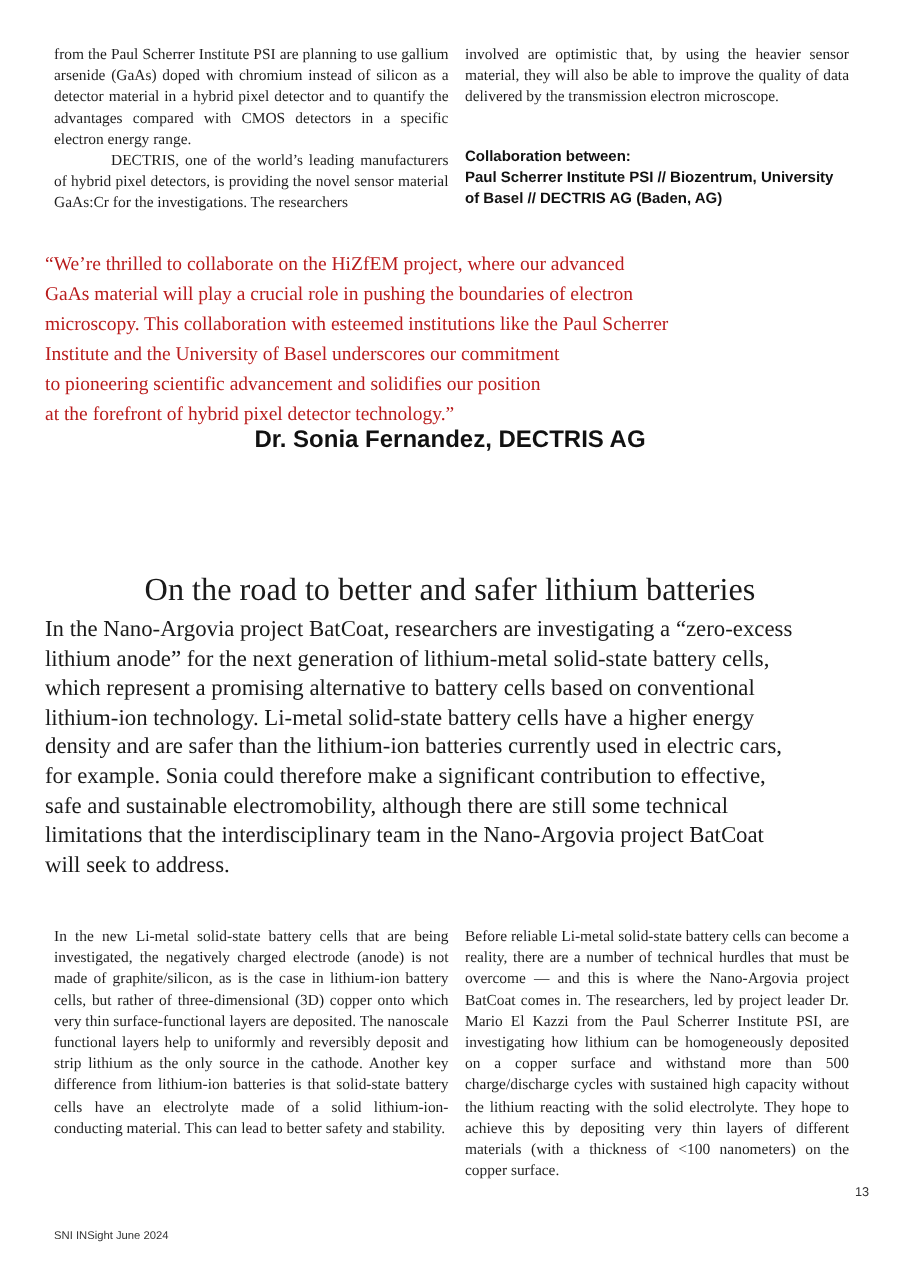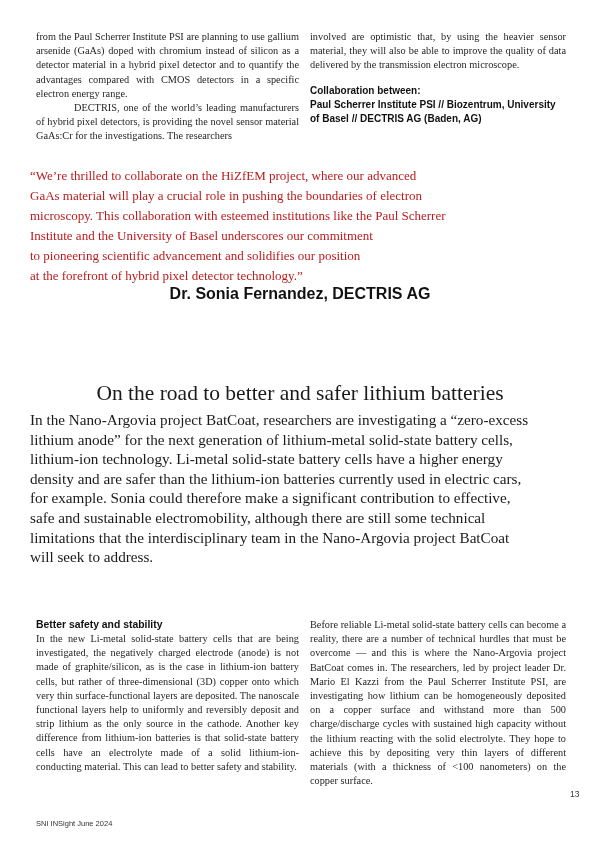--- a/index.html
+++ b/index.html
@@ -4,21 +4,21 @@
 <style>
   html, body { margin: 0; padding: 0; background: #ffffff; }
   body { width: 600px; height: 848px; position: relative; overflow: hidden; color: #1e1e1e; }
   .serif { font-family: "Liberation Serif", "DejaVu Serif", serif; }
   .sans { font-family: "Liberation Sans", "DejaVu Sans", sans-serif; }
   .col { position: absolute; text-align: justify; font-size: 10.3px; line-height: 14.2px; }
   .col p { margin: 0; }
   .indent { text-indent: 38px; }
   #top-left { left: 36px; top: 30px; width: 263px; }
   #top-right { left: 310px; top: 30px; width: 256px; }
-  .collab { margin-top: 11px; font-size: 10px; line-height: 14px; font-weight: bold; text-align: left; color: #111; }
+  .collab { margin-top: 25px; font-size: 10px; line-height: 14px; font-weight: bold; text-align: left; color: #111; }
   #quote { position: absolute; left: 30px; top: 166px; width: 540px; color: #b91c1c; font-size: 13px; line-height: 20px; }
   #quote .qline { display: block; white-space: nowrap; }
   #quote-author { position: absolute; left: 0; top: 285px; width: 600px; text-align: center; font-size: 16px; font-weight: bold; color: #111; }
   #headline { position: absolute; left: 0; top: 379px; width: 600px; text-align: center; font-size: 21.5px; line-height: 28px; color: #1a1a1a; font-weight: normal; margin: 0; }
   #intro { position: absolute; left: 30px; top: 410px; width: 540px; text-align: left; font-size: 15.2px; line-height: 19.6px; color: #1a1a1a; }
   #intro .iline { display: block; white-space: nowrap; }
   #bottom-left { left: 36px; top: 618px; width: 263px; }
   #bottom-right { left: 310px; top: 618px; width: 256px; }
   .subhead { font-size: 10.4px; font-weight: bold; line-height: 14px; color: #111; text-align: left; }
   #footer-left { position: absolute; left: 36px; top: 819px; font-size: 7.5px; color: #333; }
@@ -48,30 +48,30 @@
   <span class="qline">to pioneering scientific advancement and solidifies our position</span>
   <span class="qline">at the forefront of hybrid pixel detector technology.”</span>
 </div>
 <div id="quote-author" class="sans">Dr. Sonia Fernandez, DECTRIS AG</div>
 
 <h1 id="headline" class="serif">On the road to better and safer lithium batteries</h1>
 
 <div id="intro" class="serif">
   <span class="iline">In the Nano-Argovia project BatCoat, researchers are investigating a “zero-excess</span>
   <span class="iline">lithium anode” for the next generation of lithium-metal solid-state battery cells,</span>
+  <span class="iline">which represent a promising alternative to battery cells based on conventional</span>
   <span class="iline">lithium-ion technology. Li-metal solid-state battery cells have a higher energy</span>
   <span class="iline">density and are safer than the lithium-ion batteries currently used in electric cars,</span>
   <span class="iline">for example. Sonia could therefore make a significant contribution to effective,</span>
   <span class="iline">safe and sustainable electromobility, although there are still some technical</span>
   <span class="iline">limitations that the interdisciplinary team in the Nano-Argovia project BatCoat</span>
   <span class="iline">will seek to address.</span>
 </div>
 
 <div id="bottom-left" class="col serif">
-  <div class="subhead sans">Better safety and stability</div>
   <p>In the new Li-metal solid-state battery cells that are being investigated, the negatively charged electrode (anode) is not made of graphite/silicon, as is the case in lithium-ion battery cells, but rather of three-dimensional (3D) copper onto which very thin surface-functional layers are depos­ited. The nanoscale functional layers help to uniformly and reversibly deposit and strip lithium as the only source in the cathode. Another key difference from lithium-ion batteries is that solid-state battery cells have an electro­lyte made of a solid lithium-ion-conducting material. This can lead to better safety and stability.</p>
 </div>
 
 <div id="bottom-right" class="col serif">
   <p>Before reliable Li-metal solid-state battery cells can be­come a reality, there are a number of technical hurdles that must be overcome — and this is where the Nano-Ar­govia project BatCoat comes in. The researchers, led by project leader Dr. Mario El Kazzi from the Paul Scherrer Institute PSI, are investigating how lithium can be homo­geneously deposited on a copper surface and withstand more than 500 charge/discharge cycles with sustained high capacity without the lithium reacting with the solid electrolyte. They hope to achieve this by depositing very thin layers of different materials (with a thickness of &lt;100 nanometers) on the copper surface.</p>
 </div>
 
 <div id="footer-left" class="sans">SNI INSight June 2024</div>
 <div id="footer-page" class="sans">13</div>
 

